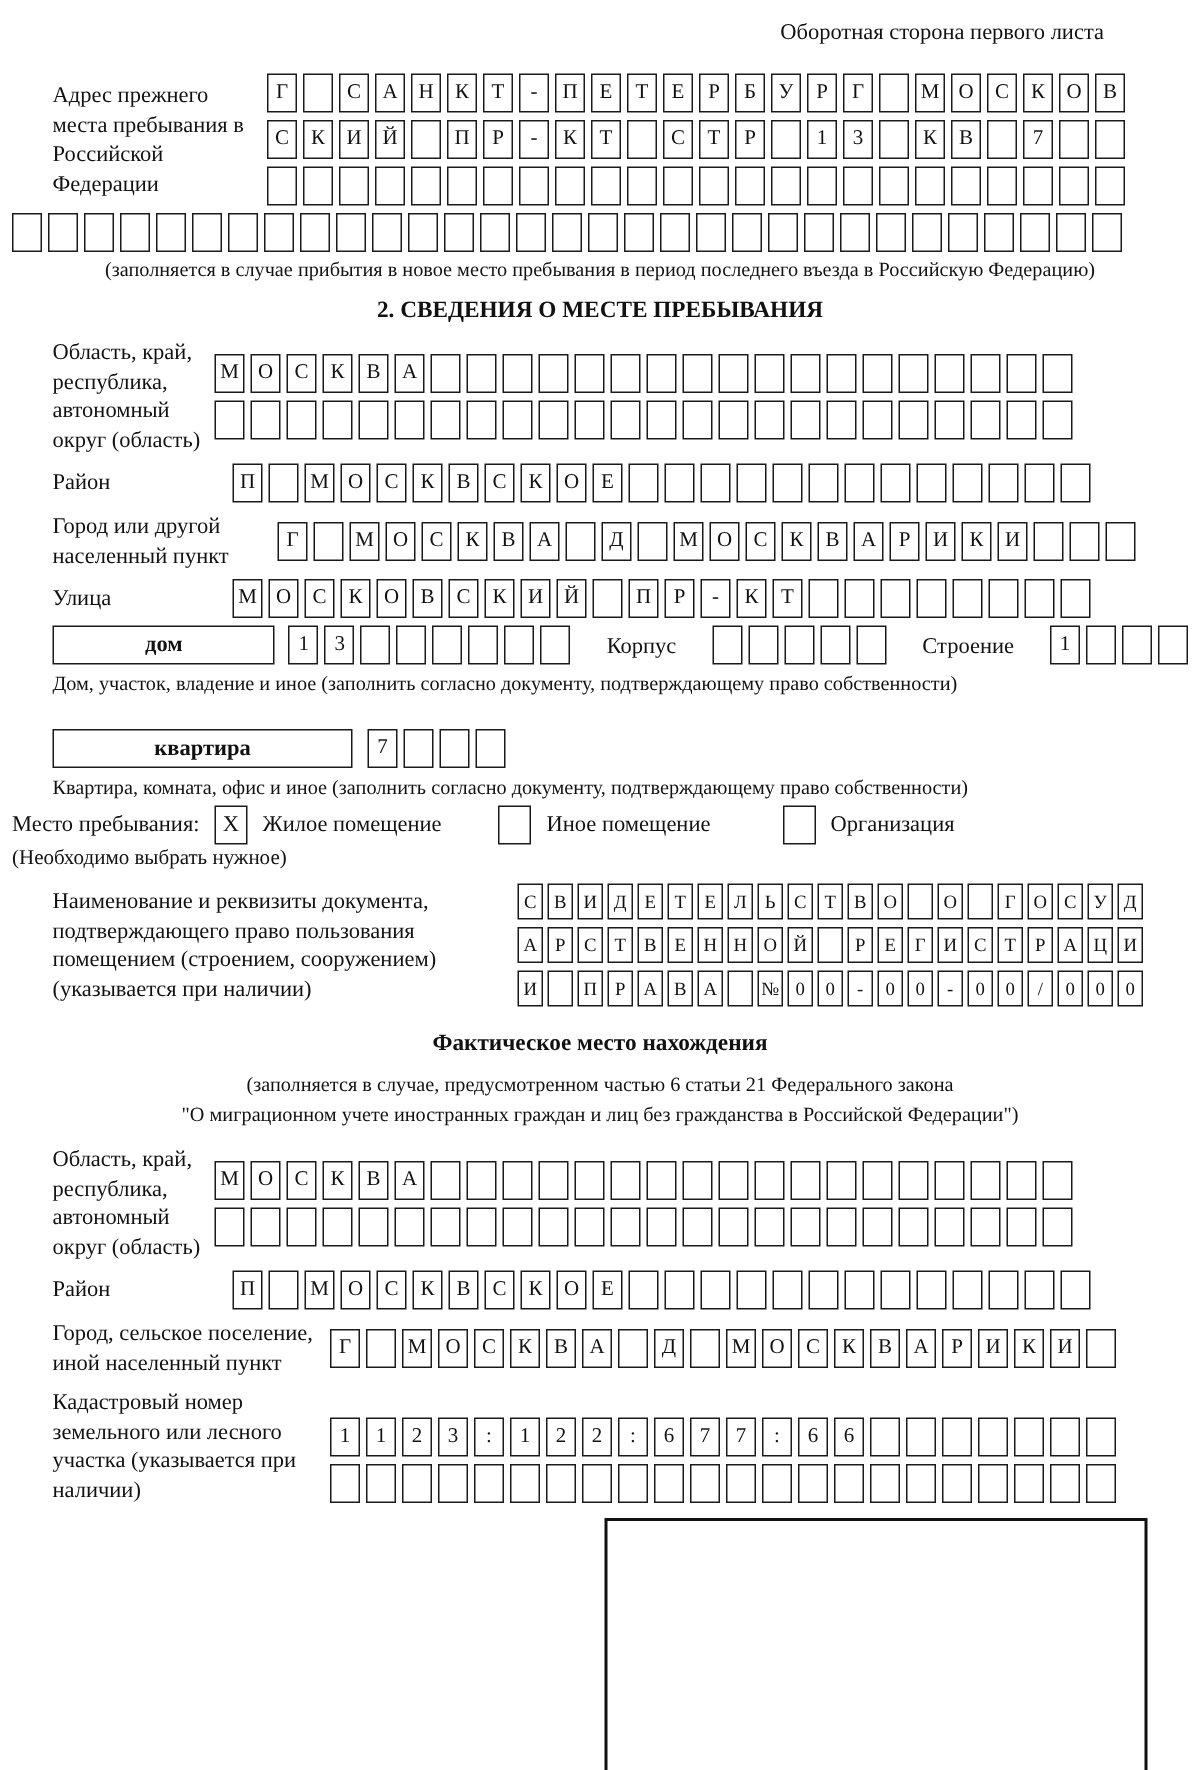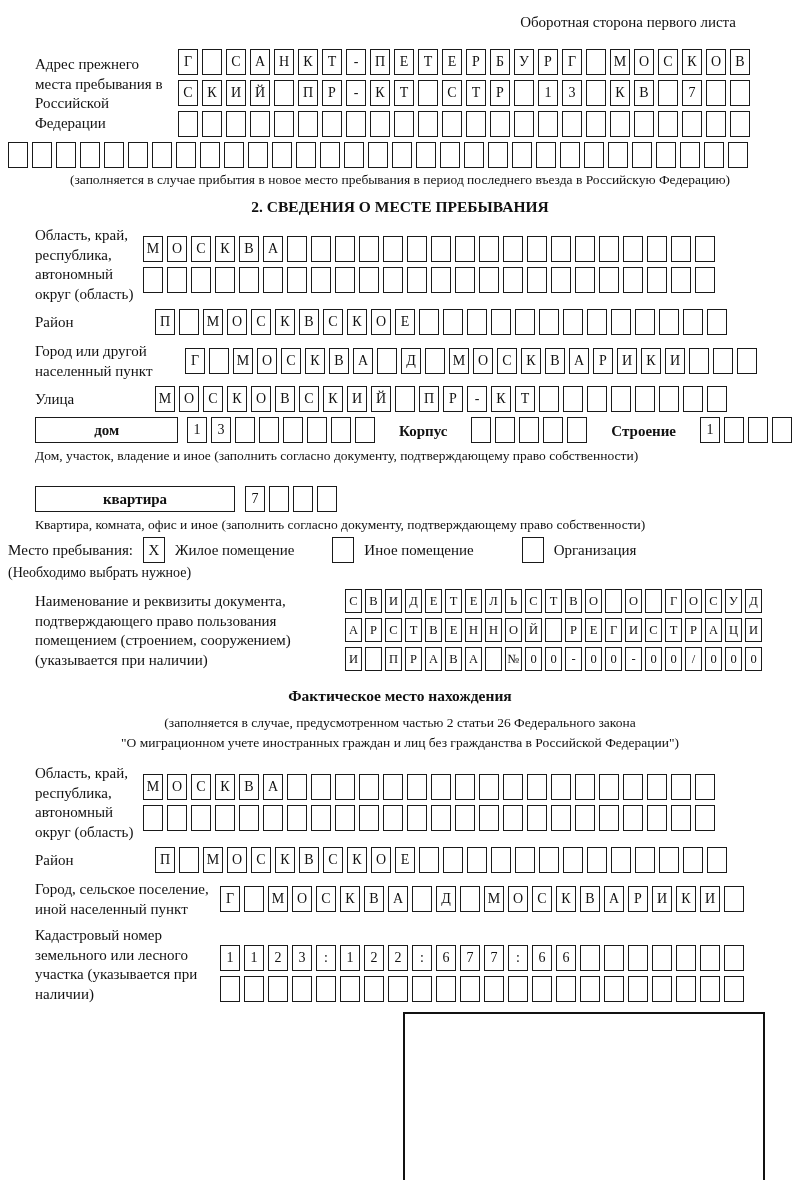--- a/index.html
+++ b/index.html
@@ -24,21 +24,21 @@
   .boxes.sm .cell{width:17px;height:24px;font-size:12.5px;}
   .mt5{margin-top:5px;}
   .caption{font-size:13.5px;margin-top:4px;}
   .caption.center{text-align:center;}
   .h-bold{font-weight:bold;text-align:center;font-size:15.5px;margin:10px 0 8px 0;}
   .formline{margin-bottom:5px;}
   .widebox{
     box-sizing:border-box;border:1.6px solid #1a1a1a;height:26px;
     display:flex;align-items:center;justify-content:center;font-size:15px;background:#fff;font-weight:bold;
   }
-  .inline-label{margin:0 24px;padding-top:3px;white-space:nowrap;font-weight:bold;}
+  .inline-label{margin:0 24px;padding-top:3px;white-space:nowrap;}
   .stayrow{display:flex;align-items:center;gap:10px;margin:4px 0 2px 0;}
   .stayrow .cell{width:22px;height:26px;font-size:15px;}
   .subnote{font-size:14px;margin:2px 0 8px 0;}
   .subtle{text-align:center;font-size:13.5px;line-height:1.45;}
   .stamp{
     margin:8px 0 0 395px;width:362px;height:174px;
     border:2px solid #111;box-sizing:border-box;background:#fff;
   }
   .stampcap{width:424px;margin:6px 0 0 358px;text-align:center;font-size:14px;line-height:1.35;}
 </style>
@@ -442,21 +442,21 @@
           <span class="cell">0</span>
           <span class="cell">/</span>
           <span class="cell">0</span>
           <span class="cell">0</span>
           <span class="cell">0</span>
         </div>
     </div>
   </div>
 
   <div class="h-bold" style="margin-top:16px">Фактическое место нахождения</div>
-  <div class="subtle">(заполняется в случае, предусмотренном частью 2 статьи 26 Федерального закона</div>
+  <div class="subtle">(заполняется в случае, предусмотренном частью 6 статьи 21 Федерального закона</div>
   <div class="subtle" style="margin-bottom:10px">"О миграционном учете иностранных граждан и лиц без гражданства в Российской Федерации")</div>
 
   <div class="flexrow ml27 formline">
     <div class="lbl" style="width:108px">Область, край, республика, автономный округ (область)</div>
     <div class="boxcol">
       <div class="boxes">
           <span class="cell">М</span>
           <span class="cell">О</span>
           <span class="cell">С</span>
           <span class="cell">К</span>

